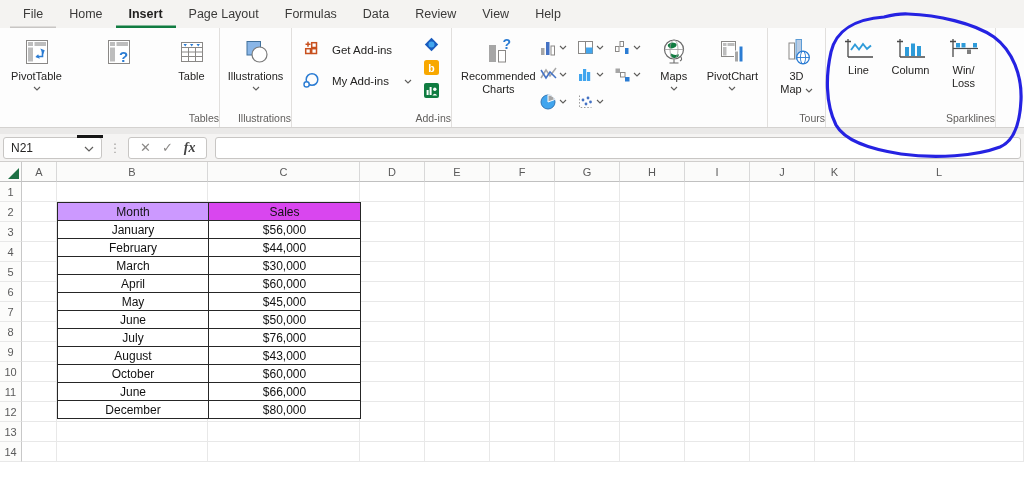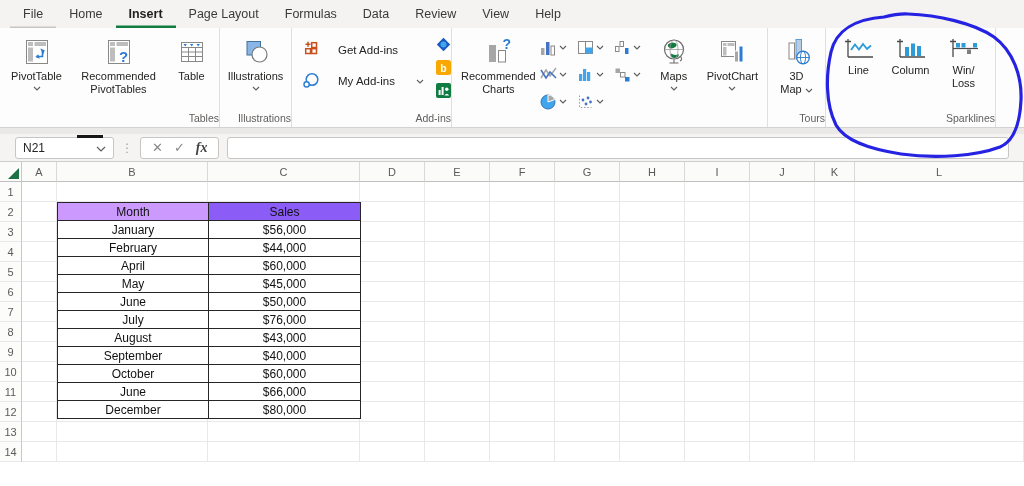--- a/index.html
+++ b/index.html
@@ -16,30 +16,30 @@
   .ribbon{display:flex;background:#FDFDFD;height:100px;border-bottom:1px solid #D4D2D0}
   .grp{border-right:1px solid #E1DFDD;display:flex;flex-direction:column;flex:none}
   .grp-body{height:83px;display:flex;align-items:flex-start;justify-content:center;padding-top:2px}
   .grp-label{height:16px;line-height:14px;font-size:10.5px;color:#605E5C;text-align:right;position:relative}
   .bb{display:flex;flex-direction:column;align-items:center;padding-top:3px}
   .bb .ic{height:37px;display:flex;align-items:center;justify-content:center}
   .lbl{font-size:11px;line-height:13px;color:#252423;text-align:center}
   .chvline{height:8px;display:flex;align-items:center;justify-content:center;margin-top:1px}
   .inlinechv{display:inline-flex;align-items:center;margin-left:3px}
   .addins-left{display:flex;flex-direction:column;gap:11px;padding:10px 0 0 10px}
-  .sbtn{display:flex;align-items:center;gap:18px;font-size:11.5px;color:#252423;white-space:nowrap}
+  .sbtn{display:flex;align-items:center;gap:12px;font-size:11.5px;color:#252423;white-space:nowrap}
   .mini-col{display:flex;flex-direction:column;gap:5px;margin-left:12px;padding-top:7px}
   .cgrid{display:grid;grid-template-columns:repeat(3,37px);grid-auto-rows:27px;padding-top:4px}
   .cgi{display:flex;align-items:center;gap:1px}
   .launcher{position:absolute;right:4px;bottom:2px}
   .sparks{display:flex;gap:4px;padding:3px 6px 0 8px}
 
   
   .band{height:6px;background:#EAE9E8}
-  .fbar{background:#F5F4F3;display:flex;align-items:center;padding:0 15px;border-bottom:1px solid #D0CECC;height:28px;position:relative}
+  .fbar{background:#F5F4F3;display:flex;align-items:center;padding:0 3px;border-bottom:1px solid #D0CECC;height:28px;position:relative}
   .nbox{width:99px;height:22px;background:#fff;border:1px solid #C8C6C4;border-radius:3px;display:flex;align-items:center;padding:0 7px;font-size:12px;color:#252423}
   .nbox .sp{flex:1}
   .dots{color:#A19F9D;font-size:12px;margin:0 7px;letter-spacing:0}
   .fbtns{display:flex;align-items:center;gap:11px;background:#fff;border:1px solid #C8C6C4;border-radius:3px;height:22px;padding:0 11px;color:#8A8886;font-size:13px}
   .fx{font-family:"Liberation Serif",serif;font-style:italic;font-weight:700;color:#444;font-size:14px}
   .finput{flex:1;height:22px;background:#fff;border:1px solid #C8C6C4;border-radius:3px;margin-left:8px}
   .stray{position:absolute;left:77px;top:1px;width:26px;height:2.5px;background:#161616}
 
   
   .sheet{position:relative;background:#fff}
@@ -100,21 +100,20 @@
       <div class="bb" style="width:96px">
         <span class="ic">
           <svg width="32" height="32" viewBox="0 0 32 32">
               <rect x="5.5" y="4.5" width="21" height="23" fill="#fff" stroke="#8A8886"></rect>
               <rect x="7" y="6" width="5" height="4" fill="#BDBDBD"></rect>
               <rect x="13.5" y="6" width="11.5" height="4" fill="#BDBDBD"></rect>
               <rect x="7" y="11.5" width="5" height="14" fill="#BDBDBD"></rect>
               <text x="16" y="26" font-size="15" font-weight="bold" fill="#2B7CD3" font-family="Liberation Sans, sans-serif">?</text>
             </svg>
         </span>
-        <div class="lbl">Recommended PivotTables</div>
       </div>
       <div class="bb" style="width:50px">
         <span class="ic">
           <svg width="32" height="32" viewBox="0 0 32 32">
               <rect x="5.5" y="6.5" width="21" height="19" fill="#fff" stroke="#8A8886"></rect>
               <path d="M6 11.5 h20 M6 16 h20 M6 20.5 h20 M12.5 11.5 v14 M19.5 11.5 v14" stroke="#8A8886" fill="none"></path>
               <path d="M7.5 8 h3.4 l-1.7 2.6 z M14 8 h3.4 l-1.7 2.6 z M20.5 8 h3.4 l-1.7 2.6 z" fill="#2B7CD3"></path>
             </svg>
         </span>
         <div class="lbl">Table</div>
@@ -436,55 +435,55 @@
   </div>
   <div class="sheet-body">
     <table class="data-table">
       <colgroup>
           <col style="width:151px">
           <col style="width:152px">
         </colgroup>
       <thead>
         <tr>
           <th style="background: rgb(204, 153, 255);">Month</th>
-          <th style="background: #8b5cf6;">Sales</th>
+          <th style="background: #d946ef;">Sales</th>
         </tr>
       </thead>
       <tbody>
           <tr>
             <td>January</td>
             <td>$56,000</td>
           </tr>
           <tr>
             <td>February</td>
             <td>$44,000</td>
           </tr>
           <tr>
+            <td>March</td>
+            <td>$30,000</td>
+          </tr>
+          <tr>
             <td>April</td>
             <td>$60,000</td>
           </tr>
           <tr>
             <td>May</td>
             <td>$45,000</td>
           </tr>
           <tr>
             <td>June</td>
             <td>$50,000</td>
           </tr>
           <tr>
             <td>July</td>
             <td>$76,000</td>
           </tr>
           <tr>
             <td>August</td>
             <td>$43,000</td>
-          </tr>
-          <tr>
-            <td>September</td>
-            <td>$40,000</td>
           </tr>
           <tr>
             <td>October</td>
             <td>$60,000</td>
           </tr>
           <tr>
             <td>June</td>
             <td>$66,000</td>
           </tr>
           <tr>

